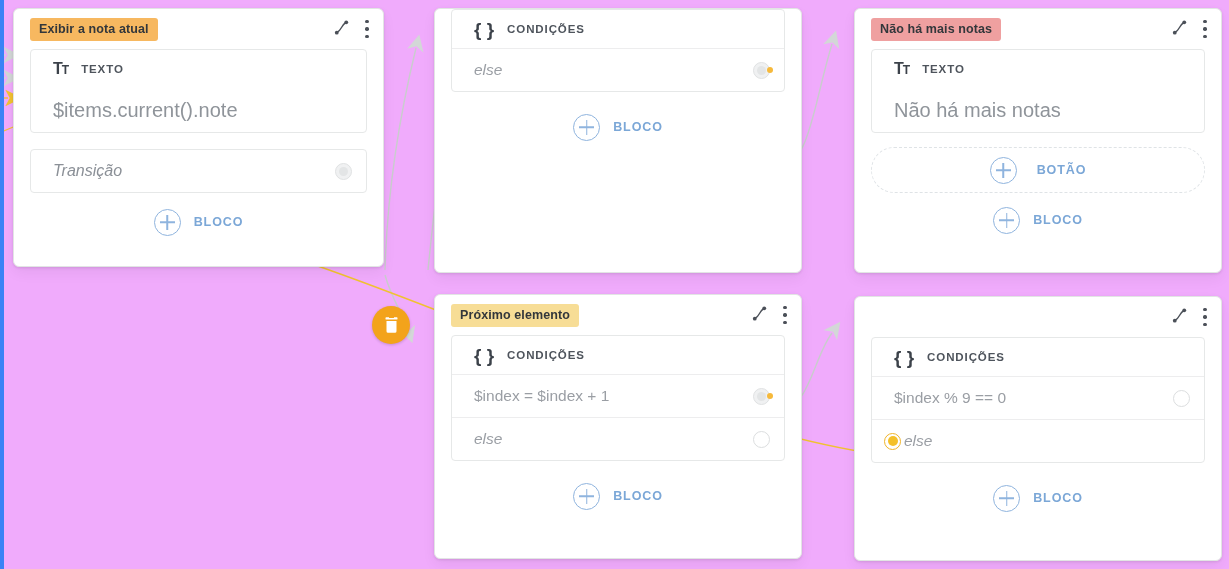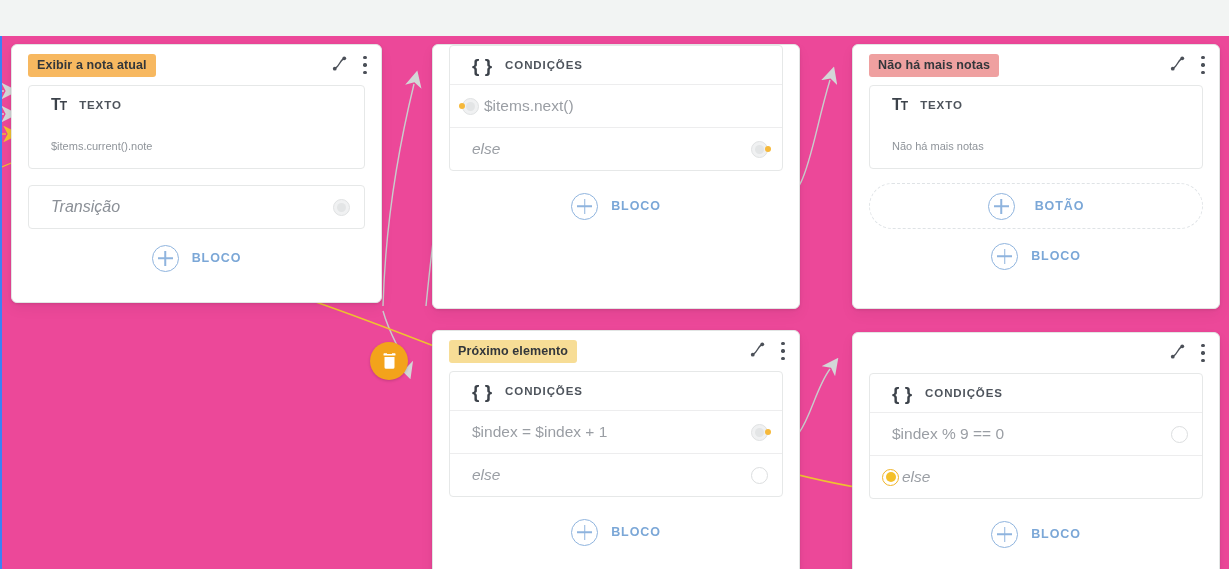--- a/index.html
+++ b/index.html
@@ -6,25 +6,24 @@
   body{
     width:1229px;height:569px;
     background:#f2f4f3;
     font-family:"Liberation Sans", sans-serif;
     overflow:hidden;
     position:relative;
   }
   
   #canvas{
     position:absolute;inset:0;
-    background:#ec4899;
-    border-left:2px solid #3b82f6;
+    background:#f0abfc;
+    border-left:4px solid #3b82f6;
     box-sizing:border-box;
     overflow:hidden;
-    margin-top:36px;
   }
   #wires{position:absolute;left:0;top:0;width:1229px;height:569px;pointer-events:none;}
 
   .card{
     position:absolute;
     background:#ffffff;
     border:1px solid #e2e5e4;
     border-radius:6px;
     box-shadow:0 1px 3px rgba(0,0,0,.10), 0 6px 14px rgba(0,0,0,.05);
     box-sizing:border-box;
@@ -83,21 +82,21 @@
     display:inline-block;
   }
   .tt-icon sub{font-size:12px;vertical-align:baseline;}
   .brace-icon{
     font-weight:700;color:#3c424a;font-size:19px;line-height:1;
     letter-spacing:0px;
   }
   .texto-body{
     padding:0 20px 0 22px;
     height:44px;display:flex;align-items:center;
-    font-size:11px;color:#8f949a;
+    font-size:20px;color:#8f949a;
   }
   .cond-row{
     border-top:1px solid #ededee;
     height:42px;
     display:flex;align-items:center;
     padding:0 14px 0 22px;
     font-size:15.5px;color:#9a9ea4;
     position:relative;
   }
   .cond-row.italic{font-style:italic;}
@@ -240,26 +239,20 @@
   </div>
 
   <div class="card" style="left:430px;top:8px;width:368px;height:265px;">
 
     <div class="field">
       <div class="field-head">
         <span class="brace-icon">{&nbsp;}</span>
         <span class="field-type">CONDIÇÕES</span>
       </div>
 
-      <div class="cond-row" style="padding-left:12px;">
-        <span class="radio filled" style="margin-right:5px;">
-          <span class="dotmark" style="left:-4px;"></span>
-        </span>
-        <span class="lbl">$items.next()</span>
-      </div>
 
       <div class="cond-row italic">
         <span class="lbl">else</span>
         <span class="spacer"></span>
         <span class="radio filled">
           <span class="dotmark" style="right:-4px;"></span>
         </span>
       </div>
     </div>
 

